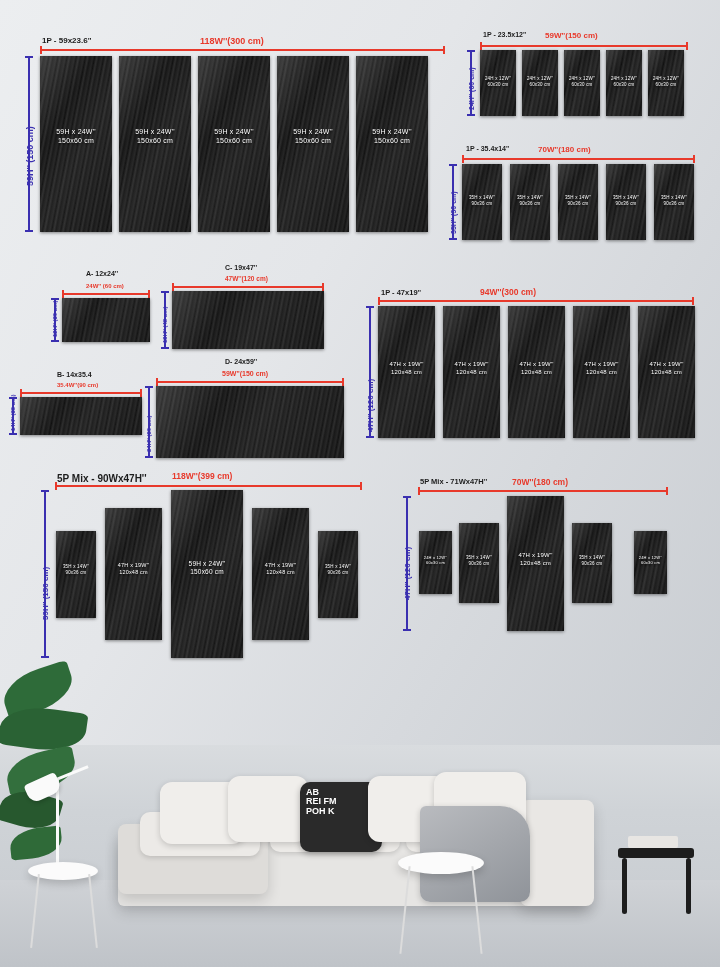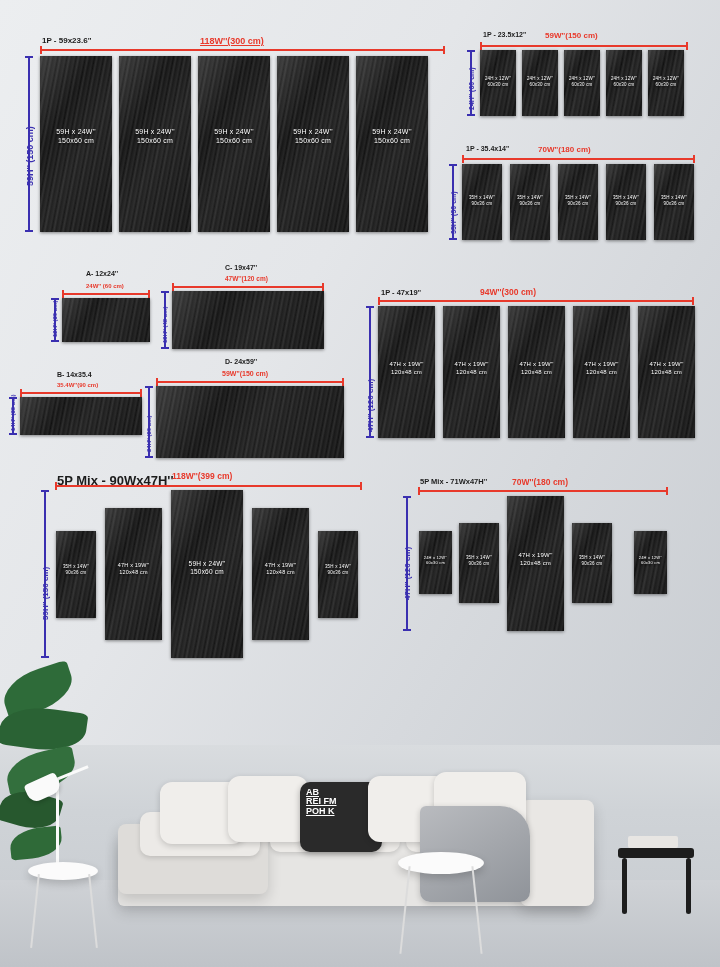--- a/index.html
+++ b/index.html
@@ -53,21 +53,21 @@
 </style>
 </head>
 <body>
 
 <div class="wall"></div>
 <div class="room"></div>
 <div class="floor"></div>
 
 <div>
   <div class="lab-dark" style="left:42px;top:36px;font-size:8px;">1P - 59x23.6''</div>
-  <div class="lab-red" style="left:200px;top:36px;font-size:9px;text-decoration:underline;">118W''(300 cm)</div>
+  <div class="lab-red" style="left:200px;top:36px;font-size:9px;">118W''(300 cm)</div>
   <div class="hbar" style="left:40px;top:49px;width:405px;"></div>
   <div class="vbar" style="left:28px;top:56px;height:176px;"></div>
   <div class="lab-blue" style="left:25px;top:186px;font-size:9px;transform:rotate(-90deg);">59H'' (150 cm)</div>
 
   <div class="panel" style="left:40px;top:56px;width:72px;height:176px;">
     <div class="cap" style="top:72px;font-size:7px;"><span>59H x 24W''</span><br><span>150x60 cm</span></div>
   </div>
   <div class="panel" style="left:119px;top:56px;width:72px;height:176px;">
     <div class="cap" style="top:72px;font-size:7px;"><span>59H x 24W''</span><br><span>150x60 cm</span></div>
   </div>
@@ -184,21 +184,21 @@
   </div>
   <div class="panel" style="left:573px;top:306px;width:57px;height:132px;">
     <div class="cap" style="top:55px;font-size:6px;"><span>47H x 19W''</span><br><span>120x48 cm</span></div>
   </div>
   <div class="panel" style="left:638px;top:306px;width:57px;height:132px;">
     <div class="cap" style="top:55px;font-size:6px;"><span>47H x 19W''</span><br><span>120x48 cm</span></div>
   </div>
 </div>
 
 <div>
-  <div class="lab-dark" style="left:57px;top:473px;font-size:13px;">5P Mix - 90Wx47H''</div>
+  <div class="lab-dark" style="left:57px;top:473px;font-size:10px;">5P Mix - 90Wx47H''</div>
   <div class="lab-red" style="left:172px;top:471px;font-size:8.5px;">118W''(399 cm)</div>
   <div class="hbar" style="left:55px;top:485px;width:307px;"></div>
   <div class="vbar" style="left:44px;top:490px;height:168px;"></div>
   <div class="lab-blue" style="left:41px;top:620px;font-size:8px;transform:rotate(-90deg);">59H'' (150 cm)</div>
 
   <div class="panel" style="left:56px;top:531px;width:40px;height:87px;">
     <div class="cap" style="top:33px;font-size:4.5px;"><span>35H x 14W''</span><br><span>90x36 cm</span></div>
   </div>
   <div class="panel" style="left:105px;top:508px;width:57px;height:132px;">
     <div class="cap" style="top:54px;font-size:5.5px;"><span>47H x 19W''</span><br><span>120x48 cm</span></div>
@@ -255,21 +255,21 @@
 
 <div>
   <div class="sofa-base" style="left:118px;top:838px;width:470px;height:68px;"></div>
   <div class="sofa-base" style="left:118px;top:824px;width:150px;height:70px;background:#dedcd9;border-radius:8px;"></div>
   <div class="cushion" style="left:140px;top:812px;width:120px;height:44px;"></div>
   <div class="cushion" style="left:270px;top:806px;width:130px;height:46px;"></div>
   <div class="cushion" style="left:406px;top:806px;width:120px;height:46px;"></div>
   <div class="sofa-base" style="left:520px;top:800px;width:74px;height:106px;background:#e9e7e4;border-radius:8px;"></div>
   <div class="pillow" style="left:160px;top:782px;width:84px;height:62px;"></div>
   <div class="pillow" style="left:228px;top:776px;width:80px;height:66px;"></div>
-  <div class="darkpillow" style="left:300px;top:782px;width:70px;height:58px;text-decoration:underline;">
+  <div class="darkpillow" style="left:300px;top:782px;width:70px;height:58px;">
     <span style="white-space:pre-line;">AB
 REI FM
 POH K</span>
   </div>
   <div class="pillow" style="left:368px;top:776px;width:80px;height:66px;"></div>
   <div class="pillow" style="left:434px;top:772px;width:92px;height:70px;"></div>
   <div style="position:absolute;left:420px;top:806px;width:110px;height:96px;background:linear-gradient(150deg,#b9bbbf,#8f9399);border-radius:6px 30px 10px 10px;box-shadow:0 2px 6px rgba(0,0,0,.2);"></div>
 </div>
 
 <div>

